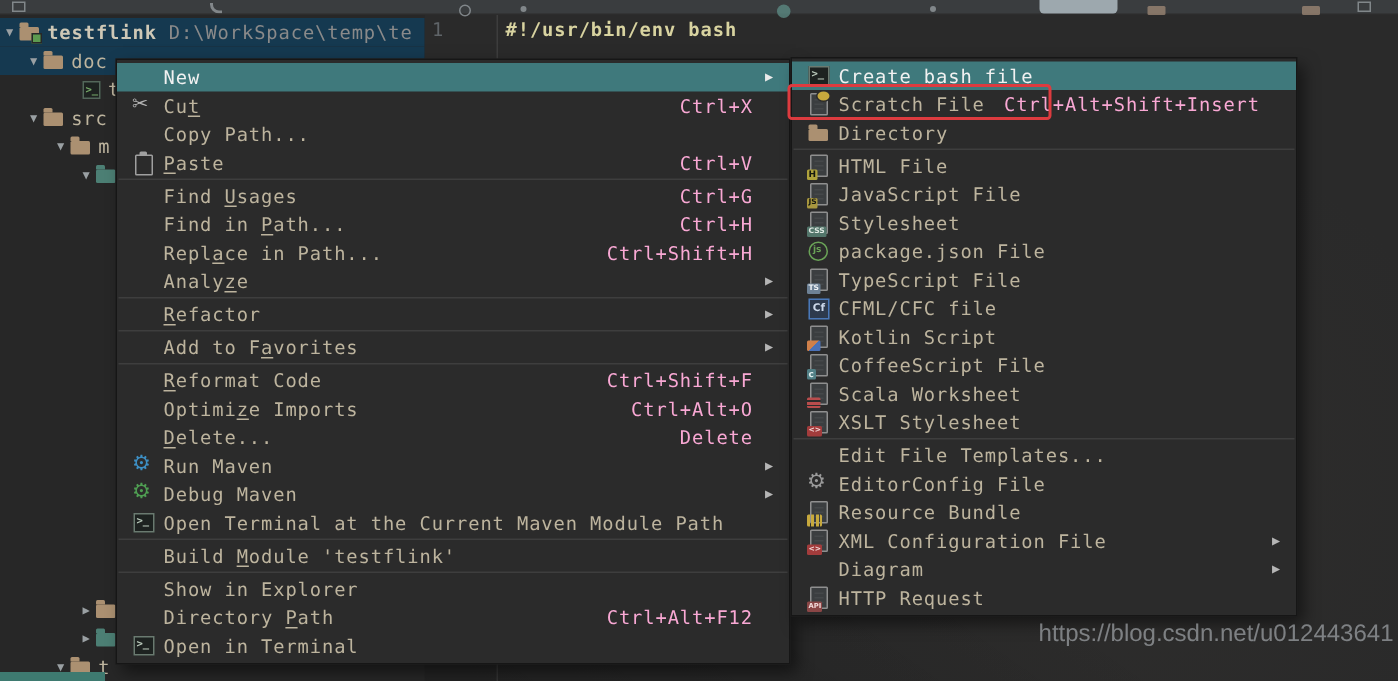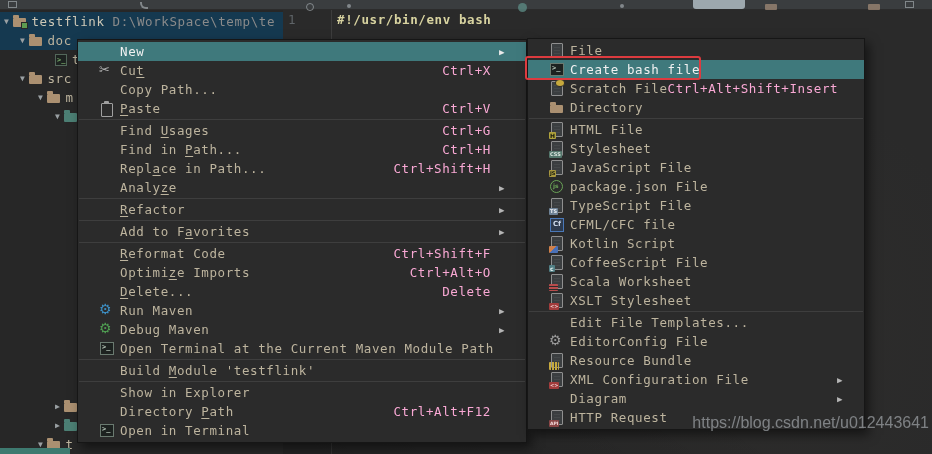--- a/index.html
+++ b/index.html
@@ -25,35 +25,35 @@
   .tree-row { position:absolute; left:0; width:283px; height:19px; display:flex; align-items:center; white-space:nowrap; }
   .tree-row.sel { background:#153950; }
   .tw { font-size:8px; color:#9aa0a3; flex:0 0 auto; }
   .fold { position:relative; flex:0 0 13px; width:13px; height:9px; margin-top:2px; color:#ab9071; background:currentColor; border-radius:1px; }
   .fold::before { content:""; position:absolute; top:-3px; left:0; width:6px; height:3px; background:currentColor; border-radius:1px 1px 0 0; }
   .fold.teal { color:#4c7f74; }
   .fold.module::after { content:""; position:absolute; right:-2px; bottom:-2px; width:5px; height:5px; background:#5d9b50; border:1px solid #272727; }
   .shfile { position:relative; flex:0 0 12px; width:12px; height:12px; background:#1d2220; border:1px solid #53675a; }
   .shfile::before { content:">_"; position:absolute; left:1px; top:0; font:bold 7px/10px "DejaVu Sans Mono",monospace; color:#76a968; letter-spacing:0; }
   .tl { margin-left:5px; color:#bdb49e; }
-  .tl.root { font-weight:normal; color:#cec8b6; }
+  .tl.root { font-weight:bold; color:#cec8b6; }
   .tp { margin-left:8px; color:#8a8a8a; }
   
   .editor { position:absolute; left:283px; top:10px; right:0; bottom:0; background:#2a2a2a; z-index:1; }
   .editor::after { content:""; position:absolute; inset:0;
     background:radial-gradient(circle 340px at 72% 70%, rgba(80,70,60,.10), transparent 70%),
                linear-gradient(215deg, transparent 60%, rgba(0,0,0,.18)); pointer-events:none; }
   .vline { position:absolute; left:48px; top:0; bottom:0; width:1px; background:#3d3d3d; }
   .lnum { position:absolute; left:5px; top:2px; color:#5f6468; }
   .code { position:absolute; left:54px; top:2px; color:#d8d3a0; font-weight:bold; }
   
   .menu { position:absolute; background:#2b2b2b; border:1px solid #161616; box-shadow:4px 5px 10px rgba(0,0,0,.5); padding:2px 0; z-index:5; }
   #main-menu { left:77px; top:39px; width:450px; }
   #new-submenu { left:527px; top:38px; width:338px; z-index:6; }
-  .mi { height:19px; display:flex; align-items:center; padding:0 21px; white-space:nowrap; }
+  .mi { height:19px; display:flex; align-items:center; padding:0 10px; white-space:nowrap; }
   .mi.sel { background:#3f797c; color:#f1f1f1; }
   .mi.sel .sc, .mi.sel .ar { color:#eaeaea; }
   .sep { height:1px; margin:1px 1px; background:#3e3e3e; }
   .lbl u { text-decoration:underline; text-underline-offset:2px; }
   .sc { margin-left:auto; color:#f9a8d4; }
   .ar { flex:0 0 10px; text-align:right; font-size:9px; color:#b5b5b5; margin-left:4px; }
   
   .ic { position:relative; flex:0 0 15px; width:15px; height:15px; margin-right:6px; font-family:"DejaVu Sans",sans-serif; letter-spacing:0; }
   .ic.pg::before { content:""; position:absolute; left:2px; top:0; width:10px; height:13px; border:1px solid #8f8f8f; border-radius:1px;
     background:linear-gradient(#45484a 0 0) 2px 3px/6px 1px no-repeat,
@@ -283,26 +283,20 @@
         <span class="ar"></span>
       </div>
       <div class="mi">
         <span class="ic terminal-icon"></span>
         <span class="lbl">Open in Terminal</span>
         <span class="sc"></span>
         <span class="ar"></span>
       </div>
     </nav>
   <nav id="new-submenu" class="menu">
-      <div class="mi">
-        <span class="ic file-icon pg"></span>
-        <span class="lbl">File</span>
-        <span class="sc"></span>
-        <span class="ar"></span>
-      </div>
       <div class="mi sel">
         <span class="ic bash-file-icon"></span>
         <span class="lbl">Create bash file</span>
         <span class="sc"></span>
         <span class="ar"></span>
       </div>
       <div class="mi">
         <span class="ic scratch-file-icon pg"></span>
         <span class="lbl">Scratch File</span>
         <span class="sc">Ctrl+Alt+Shift+Insert</span>
@@ -315,32 +309,32 @@
         <span class="ar"></span>
       </div>
       <div class="sep"></div>
       <div class="mi">
         <span class="ic html-file-icon pg"></span>
         <span class="lbl">HTML File</span>
         <span class="sc"></span>
         <span class="ar"></span>
       </div>
       <div class="mi">
+        <span class="ic javascript-file-icon pg"></span>
+        <span class="lbl">JavaScript File</span>
+        <span class="sc"></span>
+        <span class="ar"></span>
+      </div>
+      <div class="mi">
         <span class="ic stylesheet-icon pg"></span>
         <span class="lbl">Stylesheet</span>
         <span class="sc"></span>
         <span class="ar"></span>
       </div>
       <div class="mi">
-        <span class="ic javascript-file-icon pg"></span>
-        <span class="lbl">JavaScript File</span>
-        <span class="sc"></span>
-        <span class="ar"></span>
-      </div>
-      <div class="mi">
         <span class="ic package-json-icon"></span>
         <span class="lbl">package.json File</span>
         <span class="sc"></span>
         <span class="ar"></span>
       </div>
       <div class="mi">
         <span class="ic typescript-file-icon pg"></span>
         <span class="lbl">TypeScript File</span>
         <span class="sc"></span>
         <span class="ar"></span>

